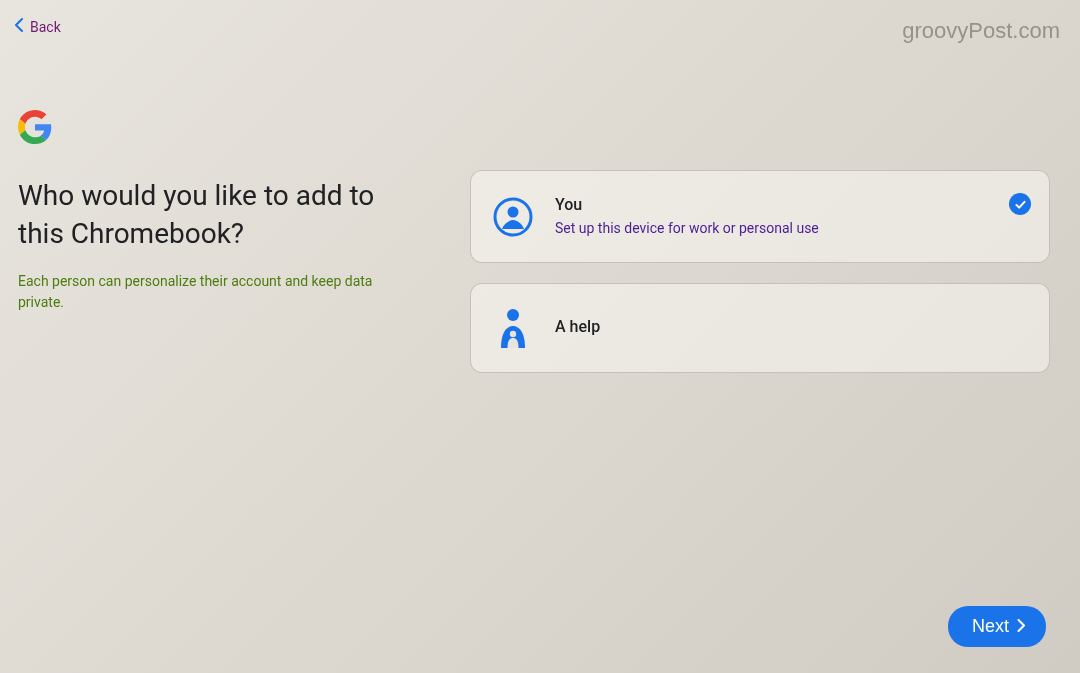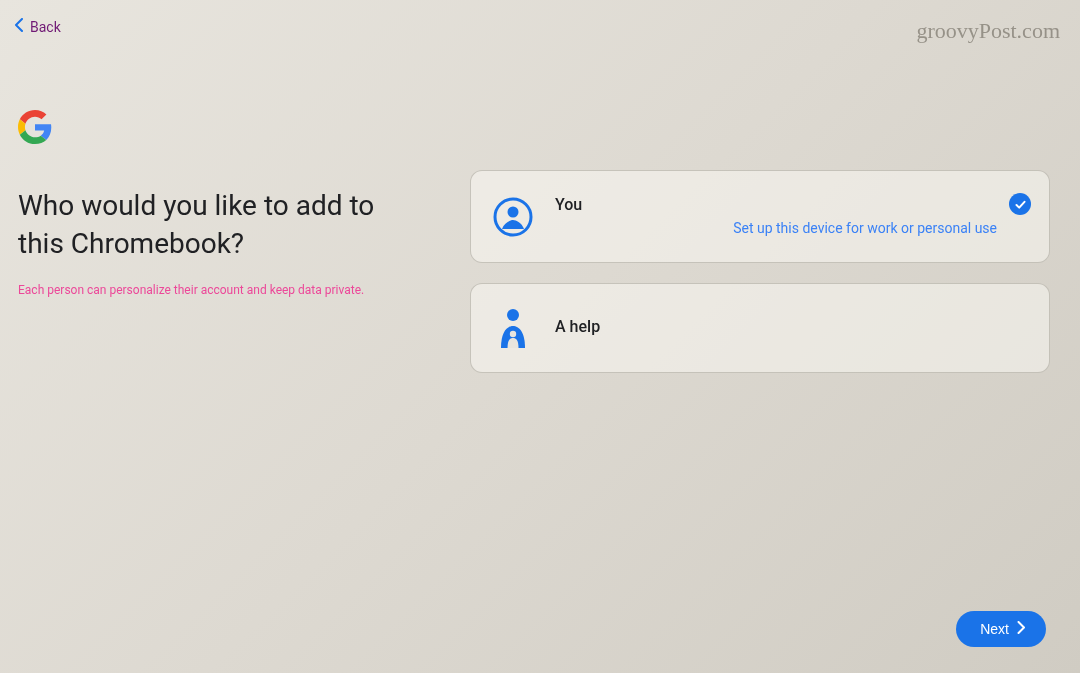--- a/index.html
+++ b/index.html
@@ -27,64 +27,64 @@
       gap: 6px;
     }
     .back-chevron {
       font-size: 16px;
       line-height: 1;
     }
     .watermark {
       position: absolute;
       top: 18px;
       right: 20px;
-      font-family: Liberation Serif, serif;
+      font-family: Liberation Sans, sans-serif;
       font-size: 22px;
       color: #7a756b;
       opacity: 0.7;
     }
     .google-logo {
       position: absolute;
       top: 110px;
       left: 18px;
     }
     .google-logo svg {
       width: 34px;
       height: 34px;
     }
     .content-left {
       position: absolute;
-      top: 187px;
+      top: 177px;
       left: 18px;
       width: 380px;
     }
     .heading {
       font-size: 28px;
       line-height: 1.35;
       color: #202124;
       font-weight: 400;
       margin-bottom: 18px;
     }
     .subheading {
-      font-size: 12px;
+      font-size: 14px;
       line-height: 1.5;
-      color: #ec4899;
+      color: #4d7c0f;
       font-weight: 400;
     }
     .options-container {
       position: absolute;
       top: 170px;
       left: 470px;
       width: 580px;
     }
     .option-card {
       background: rgba(250, 248, 243, 0.55);
       border: 1px solid rgba(160, 155, 145, 0.5);
       border-radius: 12px;
-      padding: 24px 52px 24px 22px;
+      padding: 24px 32px 24px 22px;
       margin-bottom: 20px;
       display: flex;
       align-items: center;
       gap: 22px;
       cursor: pointer;
       position: relative;
     }
     .option-icon {
       flex-shrink: 0;
       width: 40px;
@@ -97,23 +97,22 @@
       flex: 1;
     }
     .option-title {
       font-size: 16px;
       color: #202124;
       font-weight: 500;
       margin-bottom: 4px;
     }
     .option-desc {
       font-size: 14px;
-      color: #3b82f6;
+      color: #4c1d95;
       line-height: 1.45;
-      text-align: right;
     }
     .check-badge {
       position: absolute;
       right: 18px;
       top: 22px;
       width: 22px;
       height: 22px;
       border-radius: 50%;
       background: #1a73e8;
       display: flex;
@@ -122,21 +121,21 @@
     }
     .next-button {
       position: absolute;
       bottom: 26px;
       right: 34px;
       background: #1a73e8;
       color: #fff;
       border: none;
       border-radius: 20px;
       padding: 10px 20px 10px 24px;
-      font-size: 14px;
+      font-size: 18px;
       display: flex;
       align-items: center;
       gap: 8px;
       cursor: pointer;
     }
     .next-chevron {
       font-size: 14px;
     }
   </style>
 </head>

